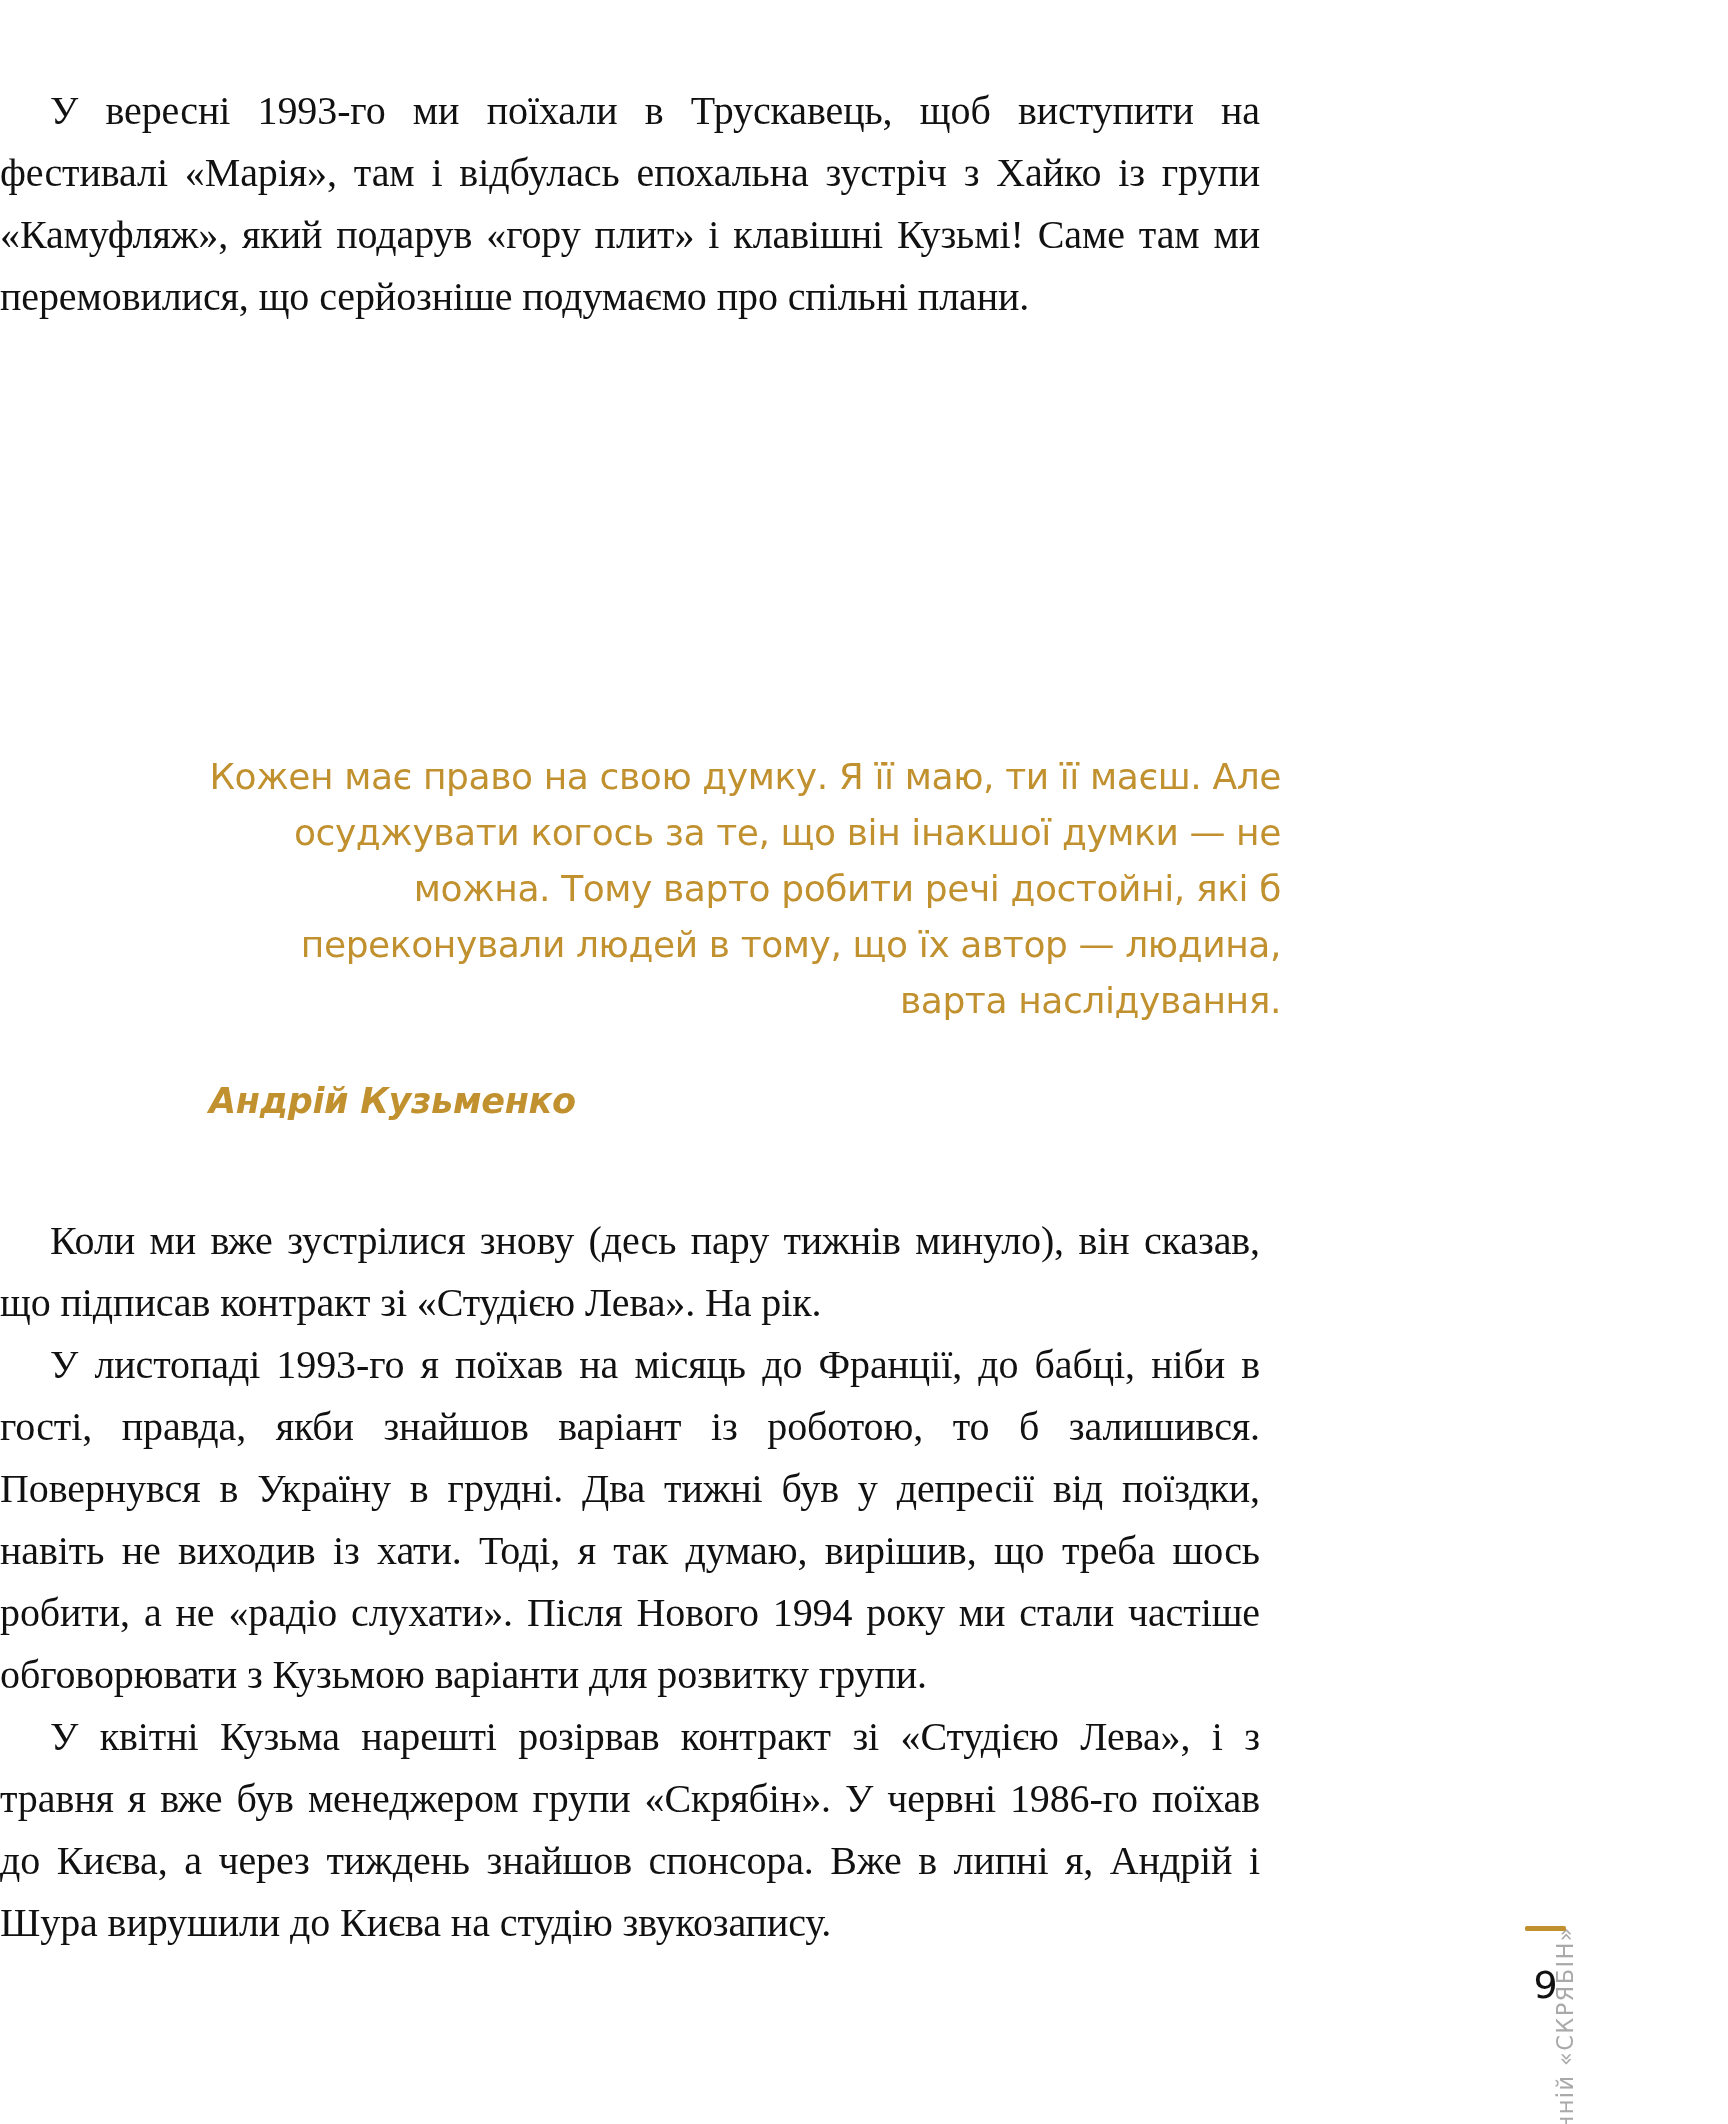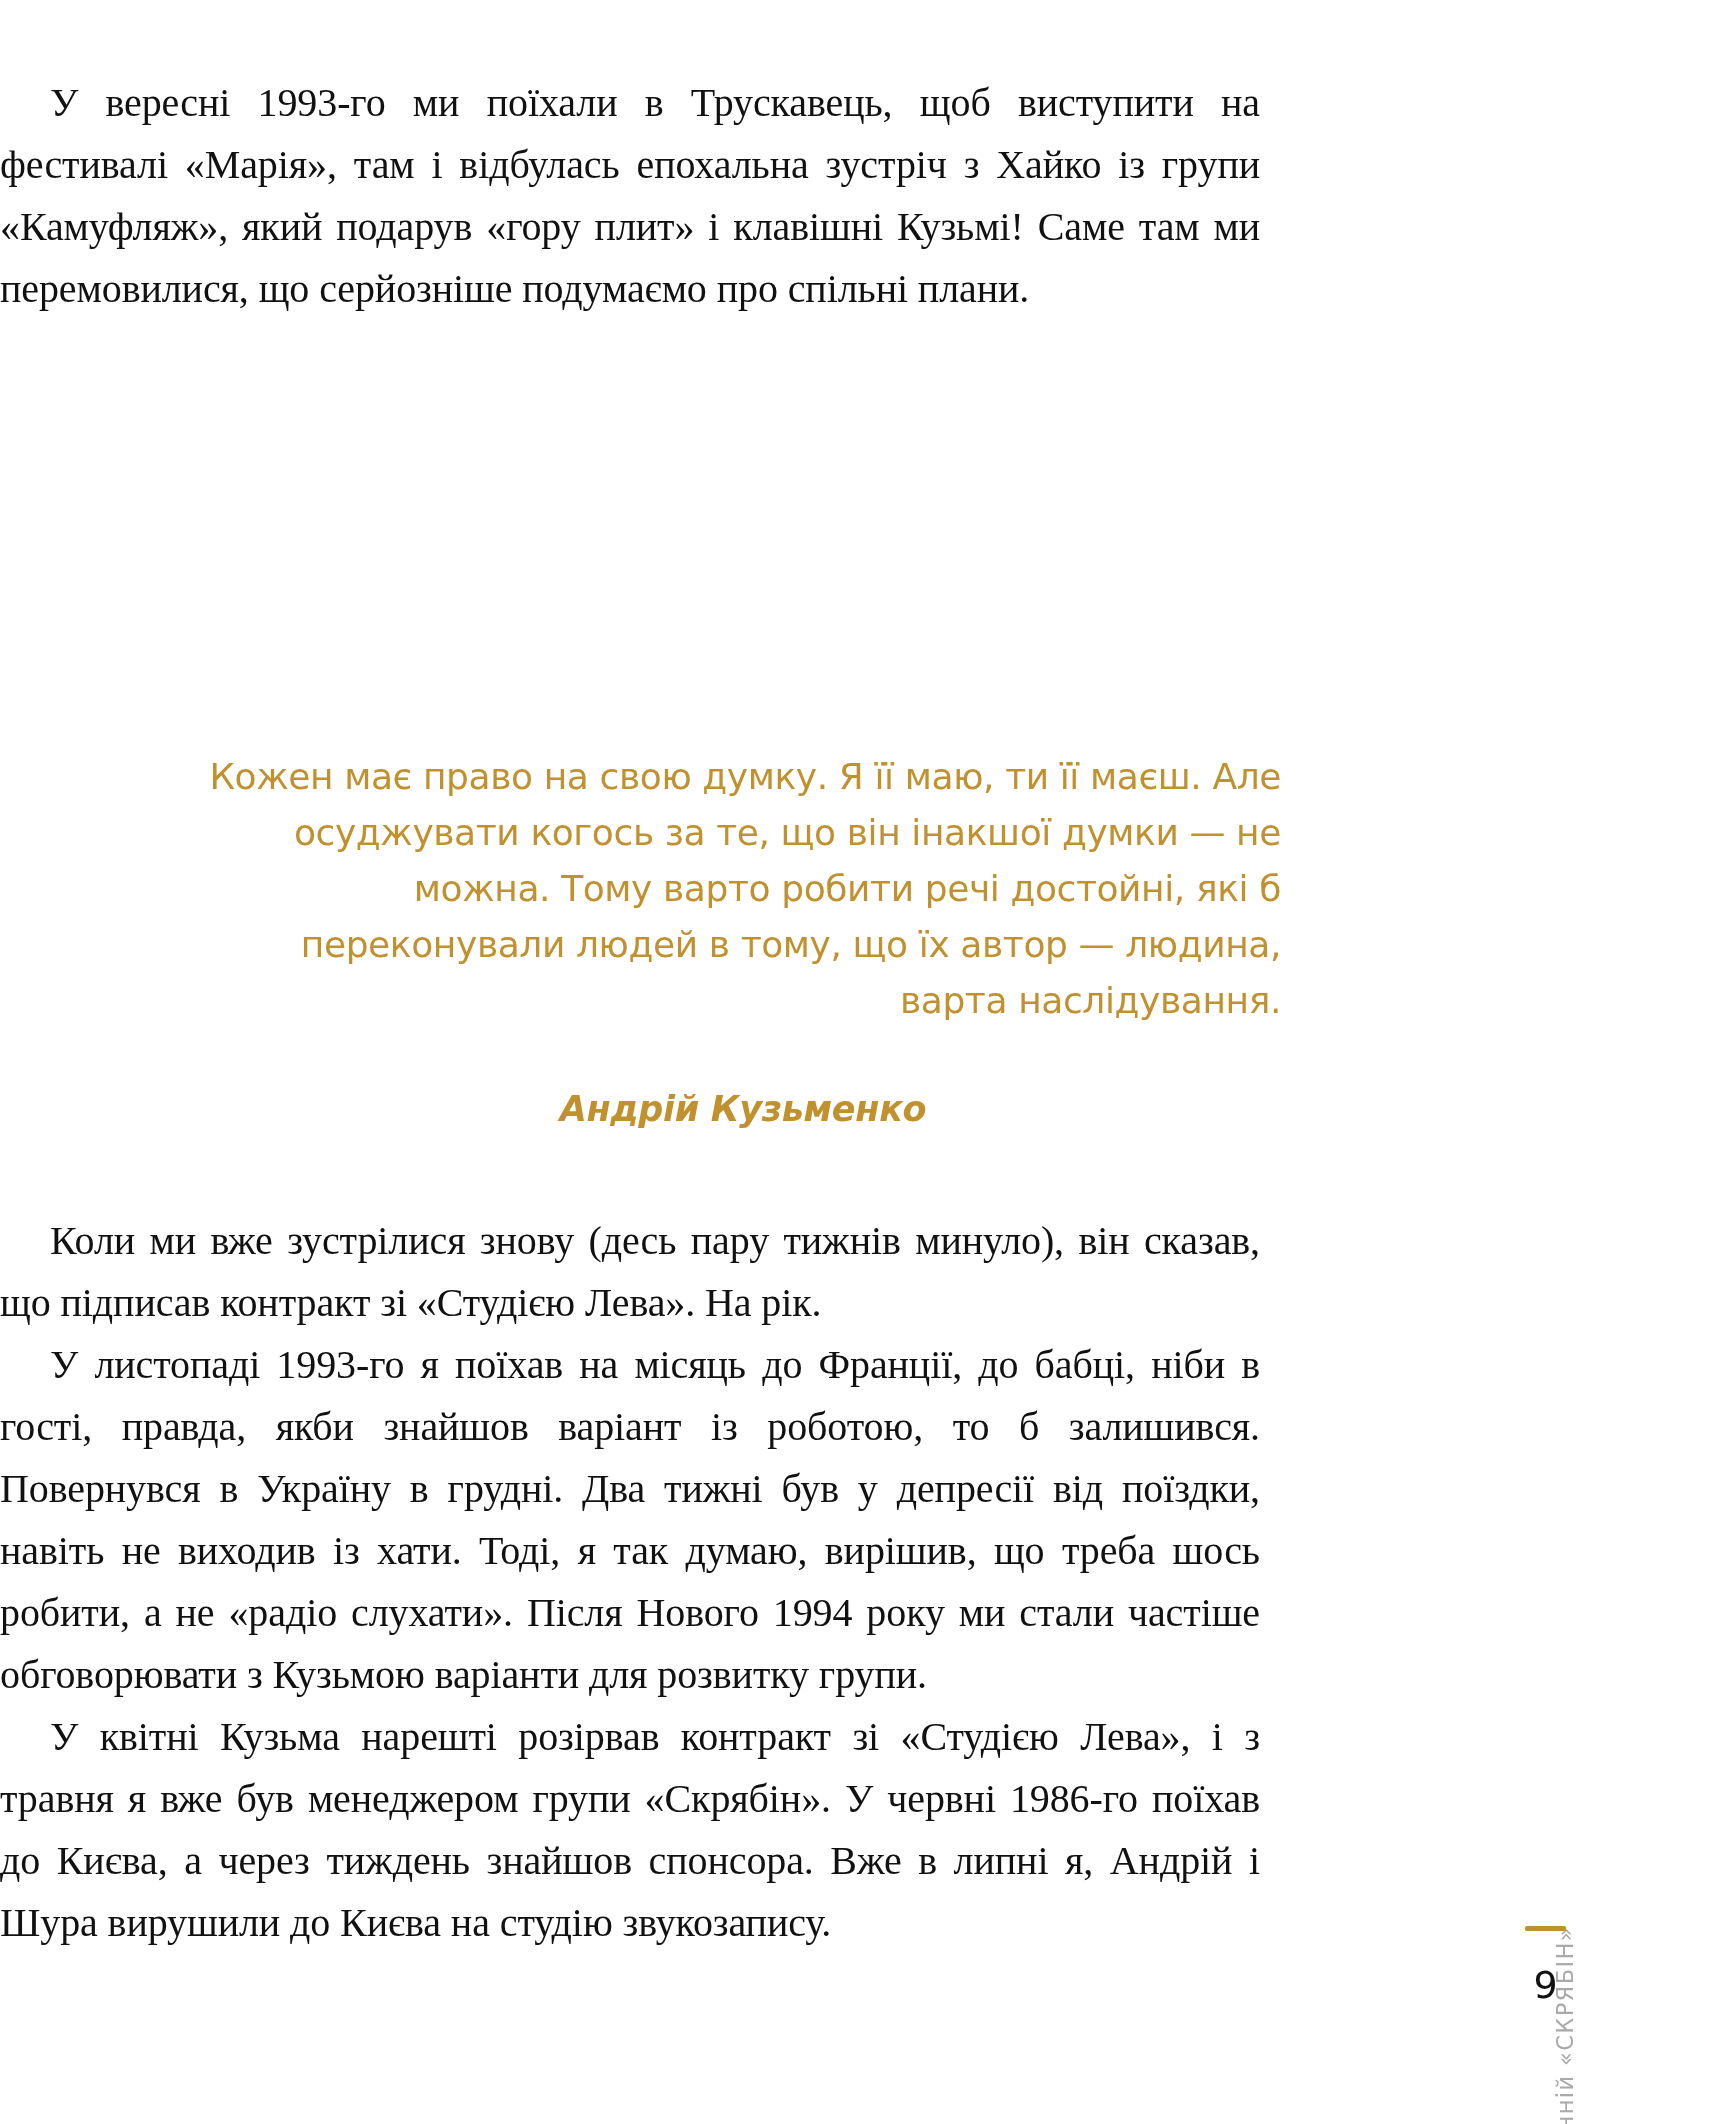--- a/index.html
+++ b/index.html
@@ -34,21 +34,21 @@
     text-align: justify;
     text-indent: 50px;
     -webkit-hyphens: auto;
     hyphens: auto;
     font-weight: 400;
     letter-spacing: -0.1px;
   }
 
   .block-first {
     position: absolute;
-    top: 72px;
+    top: 80px;
     left: 0;
     width: 1260px;
   }
 
   .block-second {
     position: absolute;
     top: 1210px;
     left: 0;
     width: 1260px;
   }
@@ -66,29 +66,29 @@
     color: #c1912f;
     font-family: "DejaVu Sans", "Liberation Sans", sans-serif;
     font-size: 36px;
     line-height: 56px;
     text-align: right;
     font-weight: 400;
     letter-spacing: -0.4px;
   }
 
   .pullquote-attrib {
-    margin: 12px;
+    margin: 4px;
     padding-top: 45px;
     color: #c1912f;
     font-family: "DejaVu Sans", "Liberation Sans", sans-serif;
     font-size: 35px;
     line-height: 47px;
     font-style: italic;
     font-weight: 600;
-    text-align: center;
+    text-align: left;
     letter-spacing: -0.3px;
   }
 
   
   .running-head {
     position: absolute;
     right: 176px;
     top: 1350px;
     width: 576px;
     transform-origin: right top;

